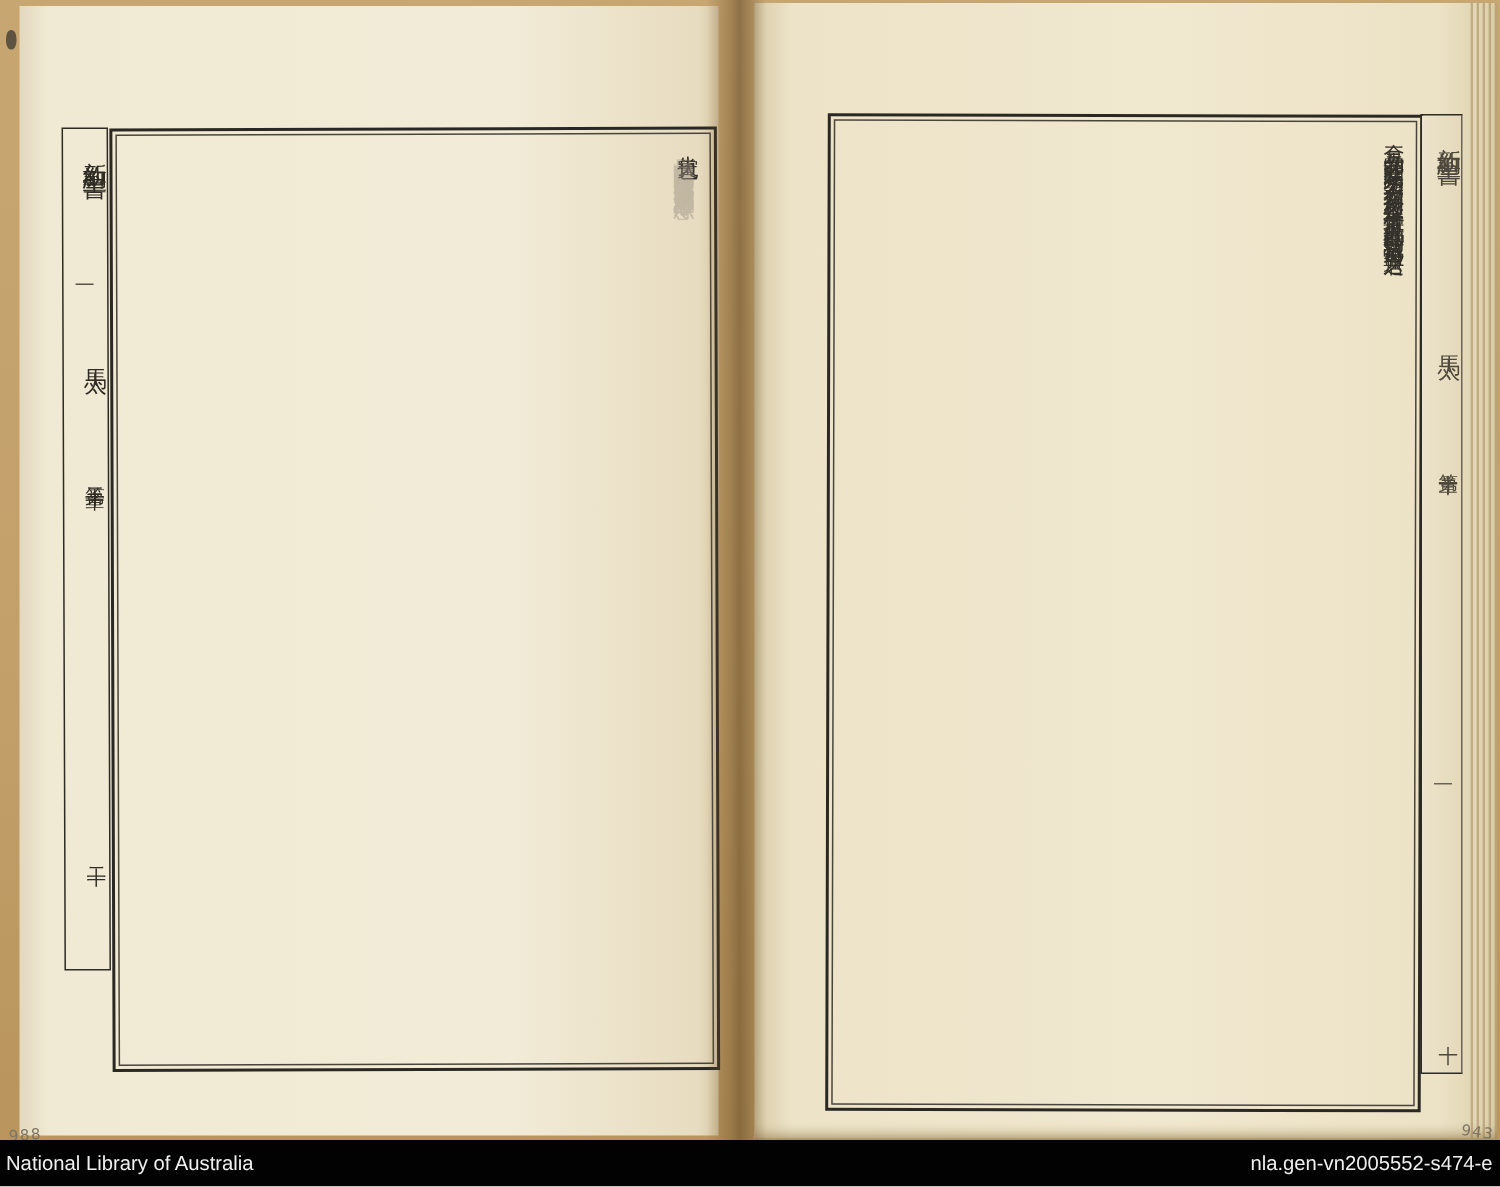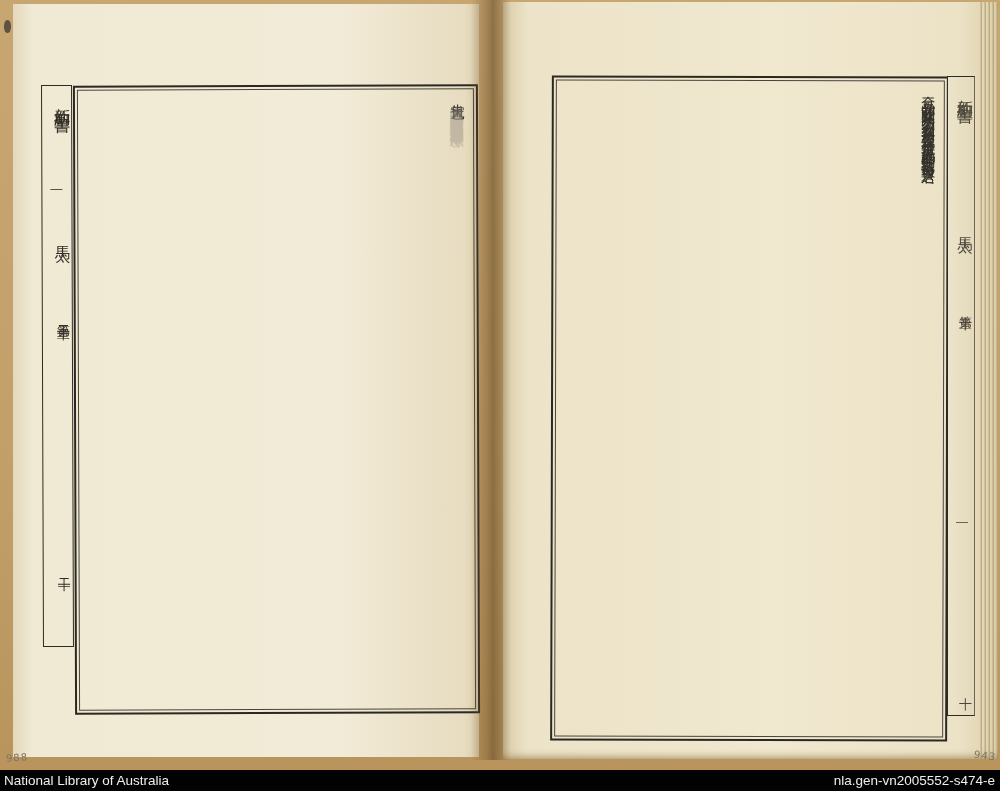--- a/index.html
+++ b/index.html
@@ -49,21 +49,21 @@
   .tick{position:absolute;left:8px;top:103px;width:12px;height:1px;background:#5a5446;}
   .tick2{position:absolute;left:8px;top:445px;width:12px;height:1px;background:#6a6455;}
   
   .speck{position:absolute;left:4px;top:20px;width:7px;height:13px;border-radius:45%;
     background:#433f36;opacity:.8;}
   .pencil{position:absolute;font-family:"DejaVu Sans", sans-serif;font-size:10px;
     color:#7d7464;letter-spacing:1px;transform:rotate(-4deg);}
   .pencil-l{left:6px;top:752px;}
   .pencil-r{left:974px;top:750px;transform:rotate(8deg);}
   
-  .bar{position:absolute;left:0;bottom:0;width:100%;height:21px;background:#020202;
+  .bar{position:absolute;left:0;bottom:0;width:100%;height:31px;background:#020202;
     display:flex;align-items:center;justify-content:space-between;box-sizing:border-box;
     padding:0 5px 0 4px;font-family:"Liberation Sans", sans-serif;font-size:13.5px;color:#efefef;}
 </style>
 </head>
 <body>
 
 <div class="scene">
 
   <div class="page page-left">
     <div class="strip lp-strip">

